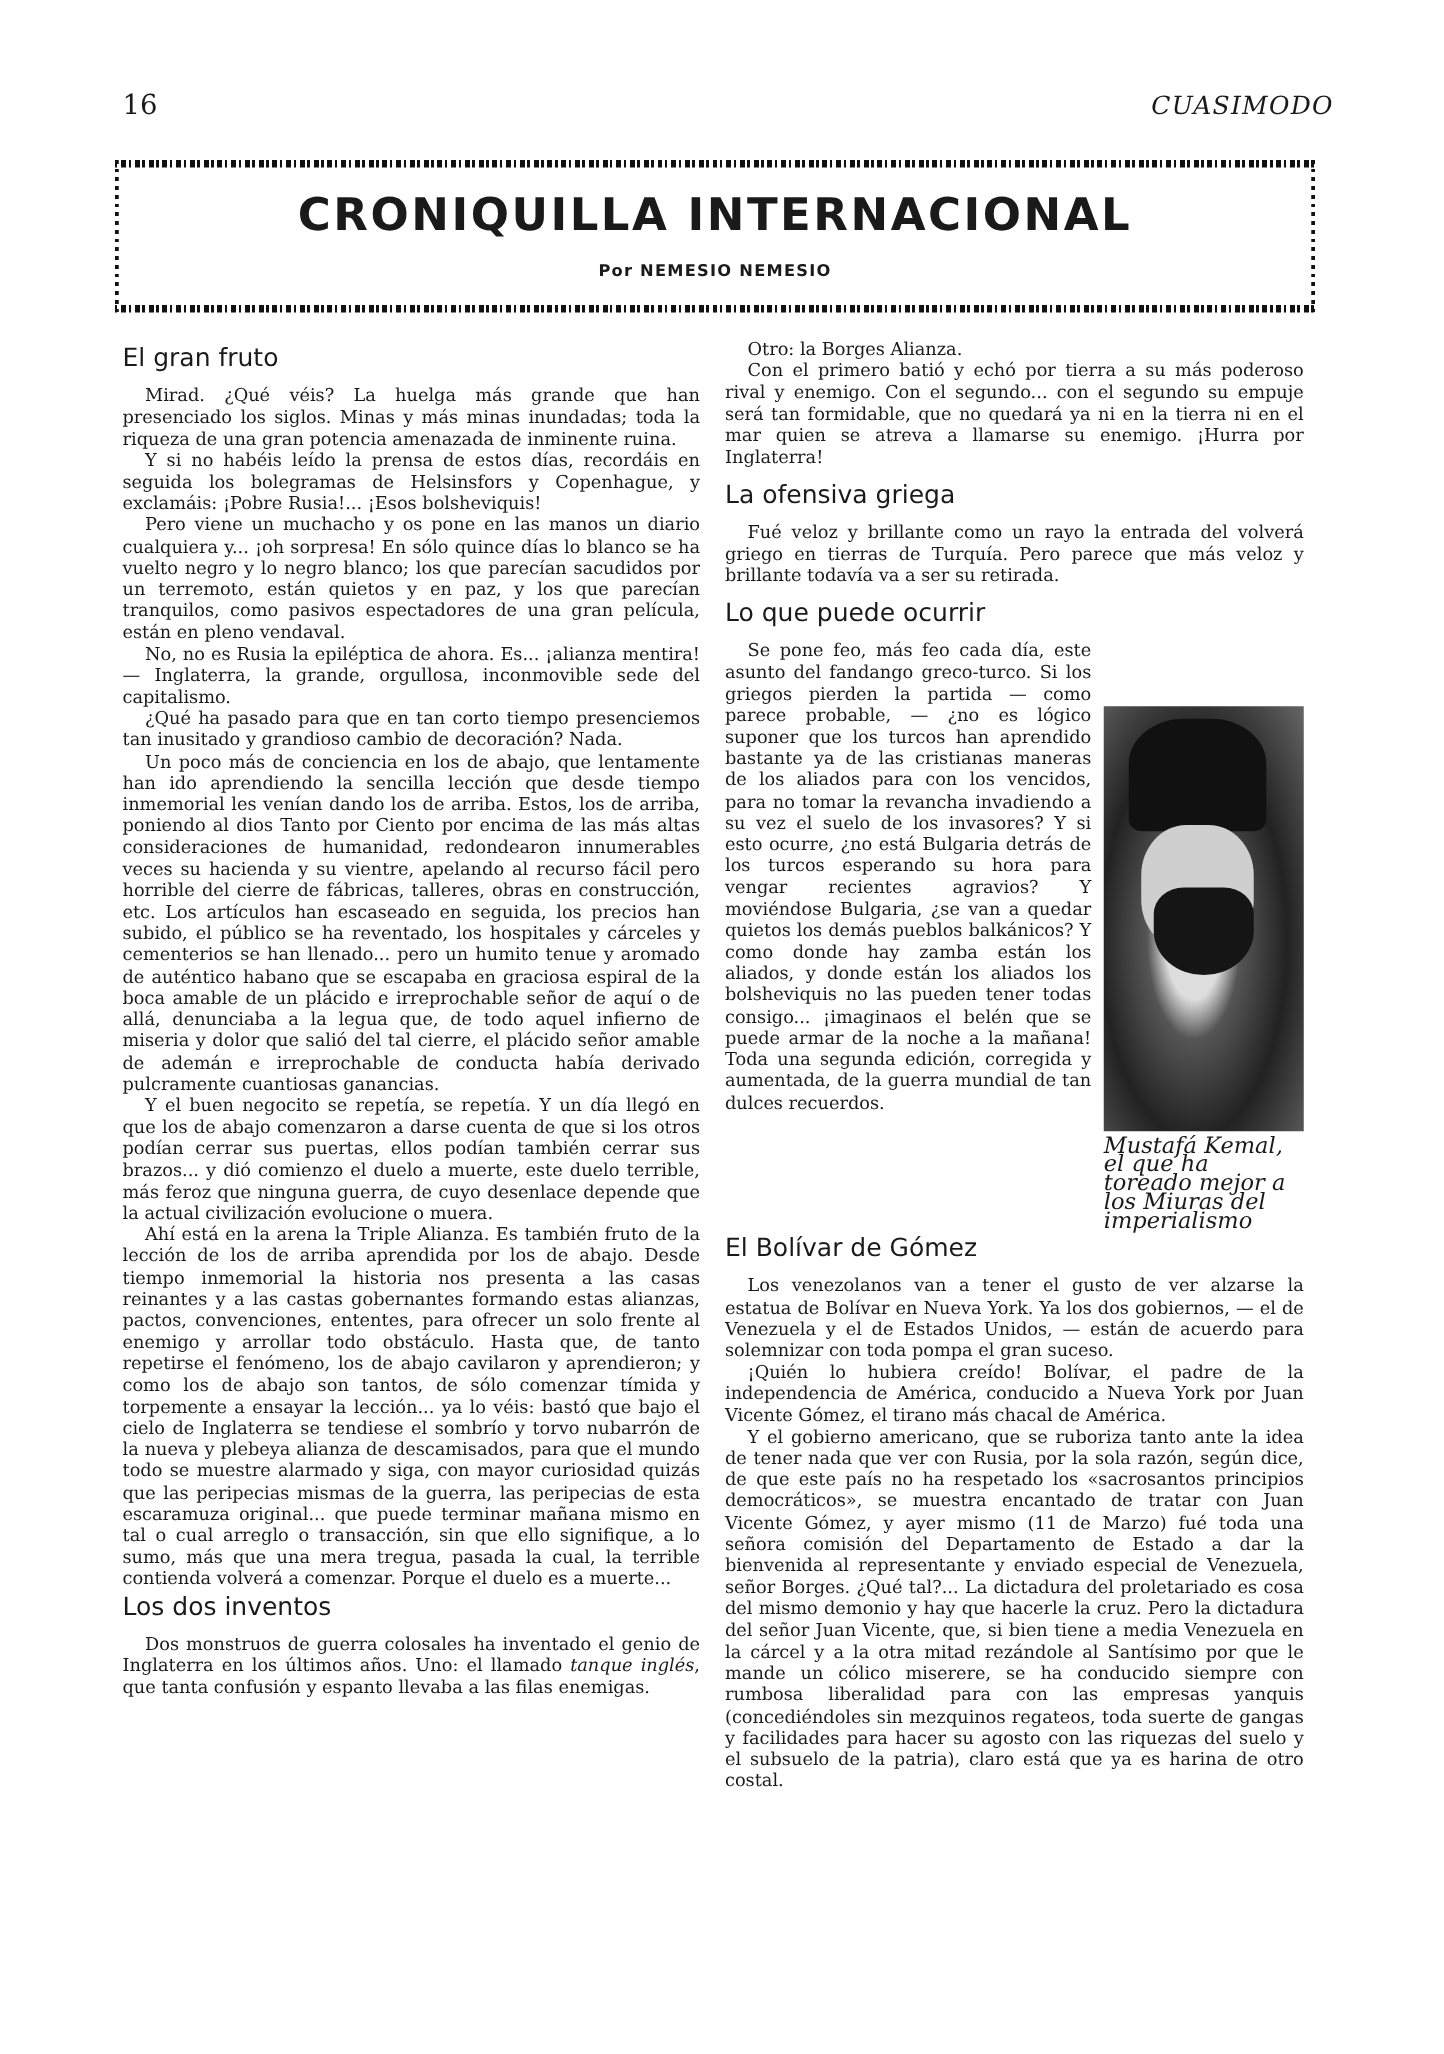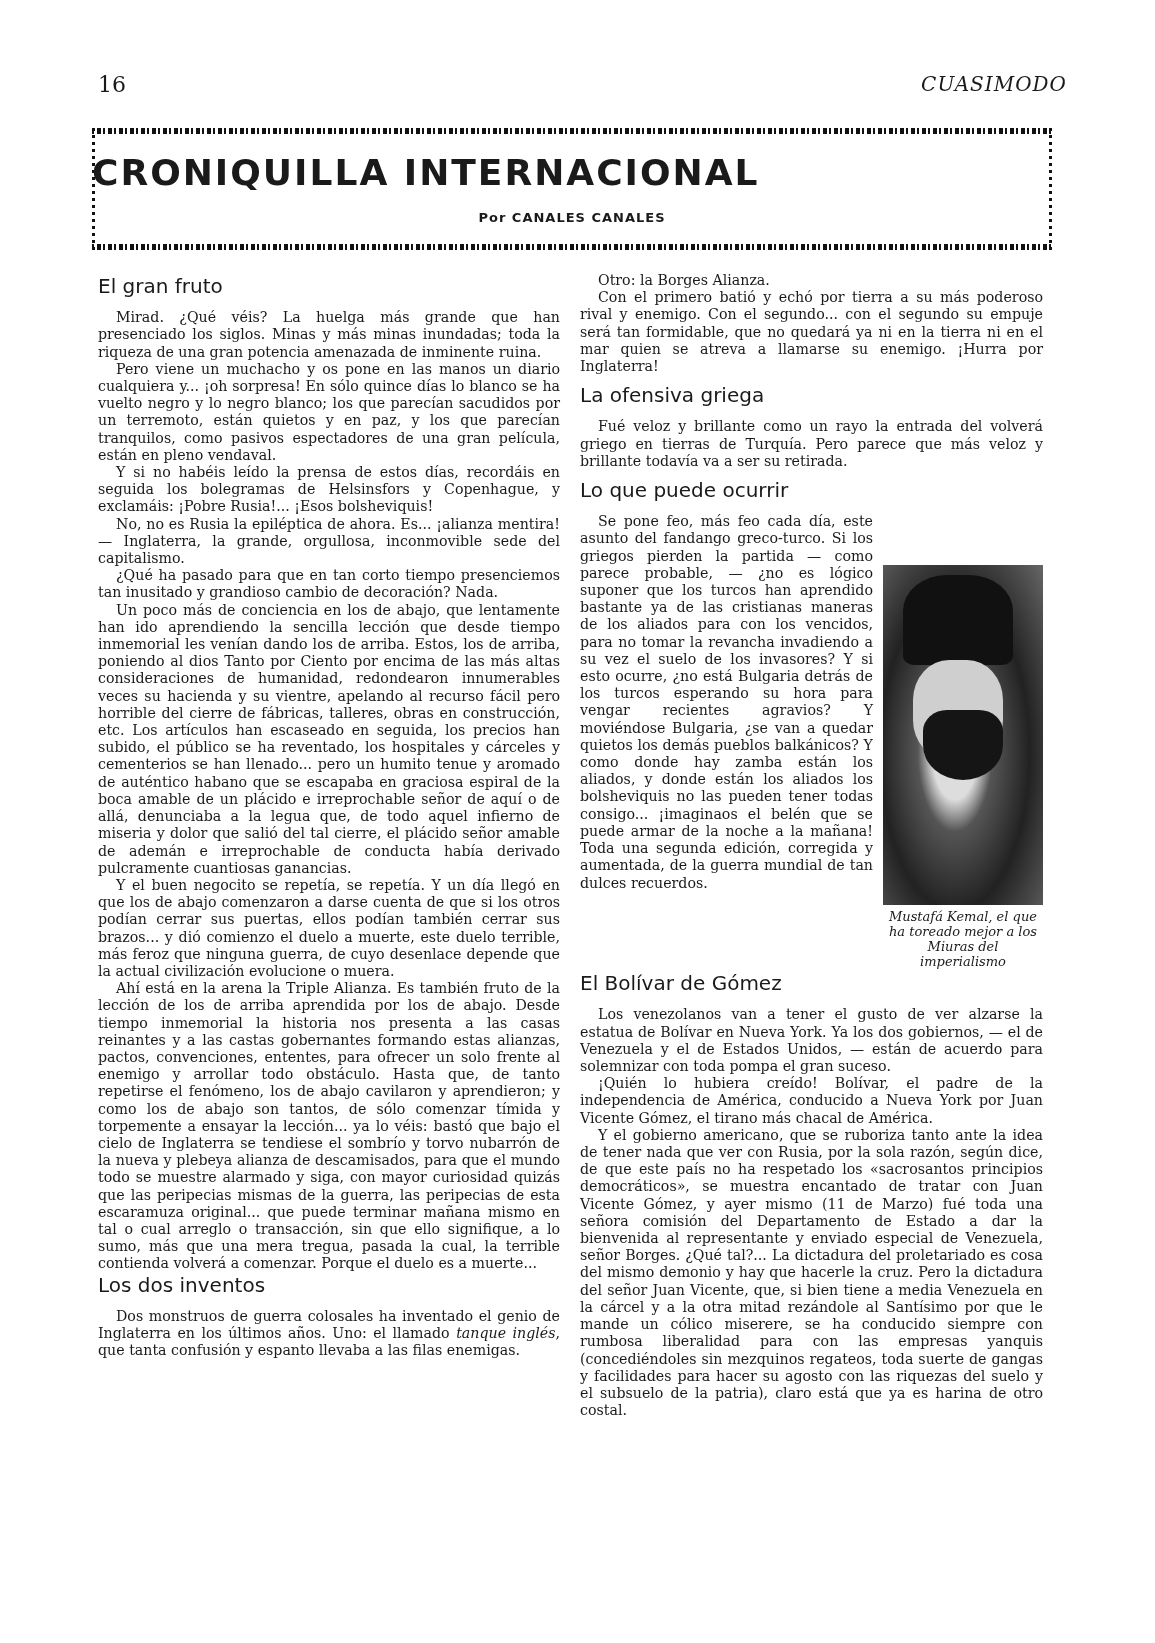--- a/index.html
+++ b/index.html
@@ -11,57 +11,57 @@
   .banner .border-top, .banner .border-bottom {
     position: absolute; left: 0; right: 0; height: 6px;
     background: repeating-linear-gradient(90deg, #111 0 2px, transparent 2px 5px, #111 5px 9px, transparent 9px 11px);
   }
   .banner .border-top { top: 0; } .banner .border-bottom { bottom: 0; }
   .banner .border-left, .banner .border-right {
     position: absolute; top: 0; bottom: 0; width: 3px;
     background: repeating-linear-gradient(180deg, #111 0 3px, transparent 3px 7px);
   }
   .banner .border-left { left: 0; } .banner .border-right { right: 0; }
-  .banner-title { position: absolute; top: 24px; left: 0; right: 0; text-align: left;
+  .banner-title { position: absolute; top: 24px; left: 0; right: 0; text-align: center;
     font-family: "DejaVu Sans", sans-serif; font-weight: bold; font-size: 36px; letter-spacing: 2px; }
   .banner-byline { position: absolute; top: 82px; left: 0; right: 0; text-align: center;
     font-family: "DejaVu Sans", sans-serif; font-weight: bold; font-size: 13px; letter-spacing: 1px; }
   .col { position: absolute; top: 272px; font-size: 14.2px; line-height: 17.2px; text-align: justify; }
   .col-left { left: 98px; width: 462px; }
   .col-right { left: 580px; width: 463px; }
   h2 { font-family: "DejaVu Sans", sans-serif; font-weight: normal; font-size: 20px; margin: 6px 0 14px 0; }
   p { margin: 0; text-indent: 18px; }
   .photo-wrap { float: right; width: 160px; margin: 4px 0 6px 10px; }
   .photo { width: 160px; height: 340px; background: radial-gradient(ellipse at 45% 55%, #ddd 0 18%, #555 30%, #222 60%, #666 100%); position: relative; }
   .photo .hat { position: absolute; left: 20px; top: 10px; width: 110px; height: 90px; background: #111; border-radius: 40% 40% 10% 10%; }
   .photo .face { position: absolute; left: 30px; top: 95px; width: 90px; height: 100px; background: #cfcfcf; border-radius: 40%; }
   .photo .beard { position: absolute; left: 40px; top: 145px; width: 80px; height: 70px; background: #151515; border-radius: 30% 30% 50% 50%; }
-  .caption { font-style: italic; font-size: 13px; line-height: 15px; text-align: center; margin-top: 4px; }
+  .caption { font-style: italic; font-size: 18px; line-height: 15px; text-align: left; margin-top: 4px; }
   em { font-style: italic; }
 </style>
 </head>
 <body>
 
 <div class="page-num">16</div>
 <div class="magazine">CUASIMODO</div>
 
 <div class="banner">
   <div class="border-top"></div>
   <div class="border-bottom"></div>
   <div class="border-left"></div>
   <div class="border-right"></div>
   <div class="banner-title">CRONIQUILLA INTERNACIONAL</div>
-  <div class="banner-byline">Por CANALES CANALES</div>
+  <div class="banner-byline">Por NEMESIO NEMESIO</div>
 </div>
 
 <div class="col col-left">
   <h2>El gran fruto</h2>
   <p>Mirad. ¿Qué véis? La huelga más grande que han presenciado los siglos. Minas y más minas inundadas; toda la riqueza de una gran potencia amenazada de inminente ruina.</p>
+  <p>Y si no habéis leído la prensa de estos días, recordáis en seguida los bolegramas de Helsinsfors y Copenhague, y exclamáis: ¡Pobre Rusia!... ¡Esos bolsheviquis!</p>
   <p>Pero viene un muchacho y os pone en las manos un diario cualquiera y... ¡oh sorpresa! En sólo quince días lo blanco se ha vuelto negro y lo negro blanco; los que parecían sacudidos por un terremoto, están quietos y en paz, y los que parecían tranquilos, como pasivos espectadores de una gran película, están en pleno vendaval.</p>
-  <p>Y si no habéis leído la prensa de estos días, recordáis en seguida los bolegramas de Helsinsfors y Copenhague, y exclamáis: ¡Pobre Rusia!... ¡Esos bolsheviquis!</p>
   <p>No, no es Rusia la epiléptica de ahora. Es... ¡alianza mentira! — Inglaterra, la grande, orgullosa, inconmovible sede del capitalismo.</p>
   <p>¿Qué ha pasado para que en tan corto tiempo presenciemos tan inusitado y grandioso cambio de decoración? Nada.</p>
   <p>Un poco más de conciencia en los de abajo, que lentamente han ido aprendiendo la sencilla lección que desde tiempo inmemorial les venían dando los de arriba. Estos, los de arriba, poniendo al dios Tanto por Ciento por encima de las más altas consideraciones de humanidad, redondearon innumerables veces su hacienda y su vientre, apelando al recurso fácil pero horrible del cierre de fábricas, talleres, obras en construcción, etc. Los artículos han escaseado en seguida, los precios han subido, el público se ha reventado, los hospitales y cárceles y cementerios se han llenado... pero un humito tenue y aromado de auténtico habano que se escapaba en graciosa espiral de la boca amable de un plácido e irreprochable señor de aquí o de allá, denunciaba a la legua que, de todo aquel infierno de miseria y dolor que salió del tal cierre, el plácido señor amable de ademán e irreprochable de conducta había derivado pulcramente cuantiosas ganancias.</p>
   <p>Y el buen negocito se repetía, se repetía. Y un día llegó en que los de abajo comenzaron a darse cuenta de que si los otros podían cerrar sus puertas, ellos podían también cerrar sus brazos... y dió comienzo el duelo a muerte, este duelo terrible, más feroz que ninguna guerra, de cuyo desenlace depende que la actual civilización evolucione o muera.</p>
   <p>Ahí está en la arena la Triple Alianza. Es también fruto de la lección de los de arriba aprendida por los de abajo. Desde tiempo inmemorial la historia nos presenta a las casas reinantes y a las castas gobernantes formando estas alianzas, pactos, convenciones, ententes, para ofrecer un solo frente al enemigo y arrollar todo obstáculo. Hasta que, de tanto repetirse el fenómeno, los de abajo cavilaron y aprendieron; y como los de abajo son tantos, de sólo comenzar tímida y torpemente a ensayar la lección... ya lo véis: bastó que bajo el cielo de Inglaterra se tendiese el sombrío y torvo nubarrón de la nueva y plebeya alianza de descamisados, para que el mundo todo se muestre alarmado y siga, con mayor curiosidad quizás que las peripecias mismas de la guerra, las peripecias de esta escaramuza original... que puede terminar mañana mismo en tal o cual arreglo o transacción, sin que ello signifique, a lo sumo, más que una mera tregua, pasada la cual, la terrible contienda volverá a comenzar. Porque el duelo es a muerte...</p>
   <h2 style="margin-top:4px;">Los dos inventos</h2>
   <p><span>Dos monstruos de guerra colosales ha inventado el genio de Inglaterra en los últimos años. Uno: el llamado </span><em>tanque inglés</em><span>, que tanta confusión y espanto llevaba a las filas enemigas.</span></p>
 </div>
 
 <div class="col col-right">

